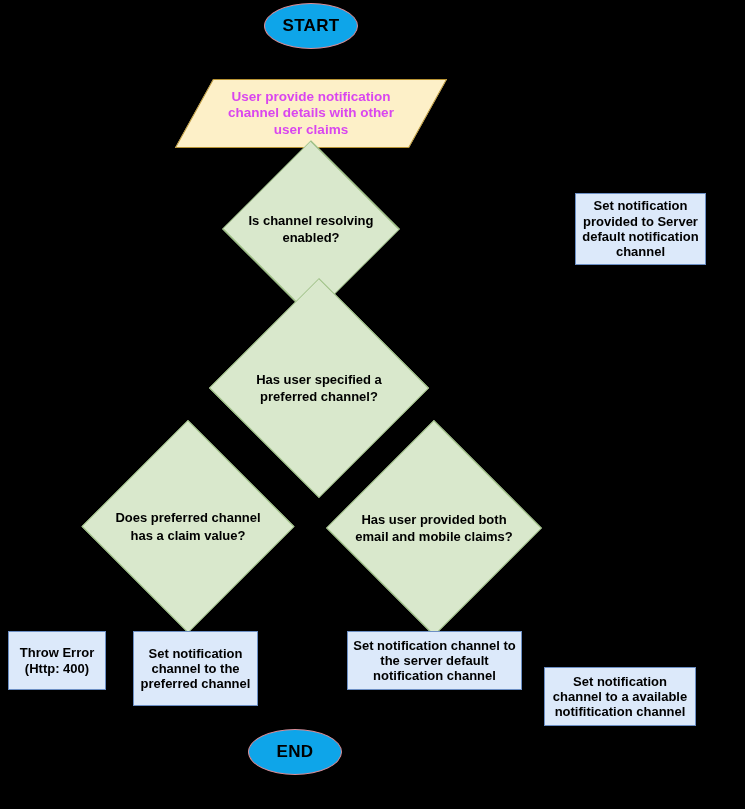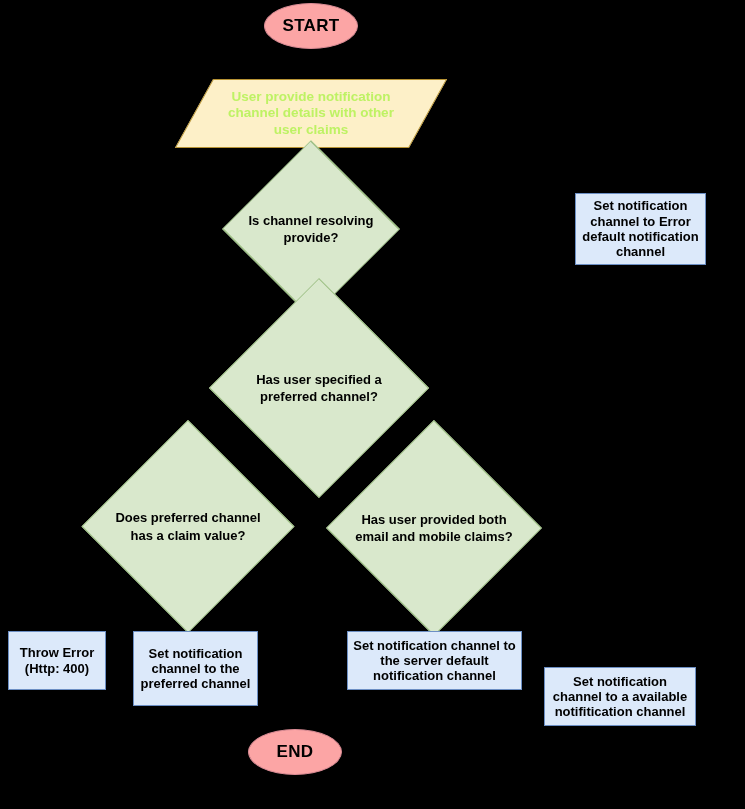--- a/index.html
+++ b/index.html
@@ -30,21 +30,21 @@
     align-items: center;
     justify-content: center;
     text-align: center;
     color: #000000;
     font-weight: bold;
     line-height: 1.18;
   }
 
   
   .terminator {
-    background: #fca5a5;
+    background: #0ea5e9;
     border: 1.4px solid #d98b94;
     border-radius: 50%;
     font-size: 17px;
     letter-spacing: 0.3px;
   }
 
   
   .io-wrap {
     position: absolute;
   }
@@ -57,21 +57,21 @@
   }
   .io-label {
     position: absolute;
     inset: 0;
     display: flex;
     align-items: center;
     justify-content: center;
     text-align: center;
     font-size: 13.5px;
     font-weight: bold;
-    color: #bef264;
+    color: #d946ef;
     line-height: 1.2;
     padding: 0 26px;
     box-sizing: border-box;
   }
 
   
   .decision-wrap {
     position: absolute;
   }
   .decision-shape {
@@ -128,25 +128,25 @@
   <span>START</span>
 </div>
 
 <div class="io-wrap" style="left:194px; top:79px; width:234px; height:69px;">
   <div class="io-skew"></div>
   <div class="io-label">User provide notification channel details with other user claims</div>
 </div>
 
 <div class="decision-wrap" style="left:222px; top:185px; width:178px; height:88px;">
   <div class="decision-shape" style="transform: rotate(45deg) scale(0.706, 1.428); transform-origin: center;"></div>
-  <div class="decision-label">Is channel resolving provide?</div>
+  <div class="decision-label">Is channel resolving enabled?</div>
 </div>
 
 <div class="node process" style="left:575px; top:193px; width:131px; height:72px;">
-  <span>Set notification channel to Error default notification channel</span>
+  <span>Set notification provided to Server default notification channel</span>
 </div>
 
 <div class="decision-wrap" style="left:228px; top:318px; width:182px; height:140px;">
   <div class="decision-shape" style="transform: rotate(45deg) scale(0.855, 1.112); transform-origin: center;"></div>
   <div class="decision-label">Has user specified a preferred channel?</div>
 </div>
 
 <div class="decision-wrap" style="left:100px; top:459px; width:176px; height:135px;">
   <div class="decision-shape" style="transform: rotate(45deg) scale(0.856, 1.116); transform-origin: center;"></div>
   <div class="decision-label">Does preferred channel has a claim value?</div>

